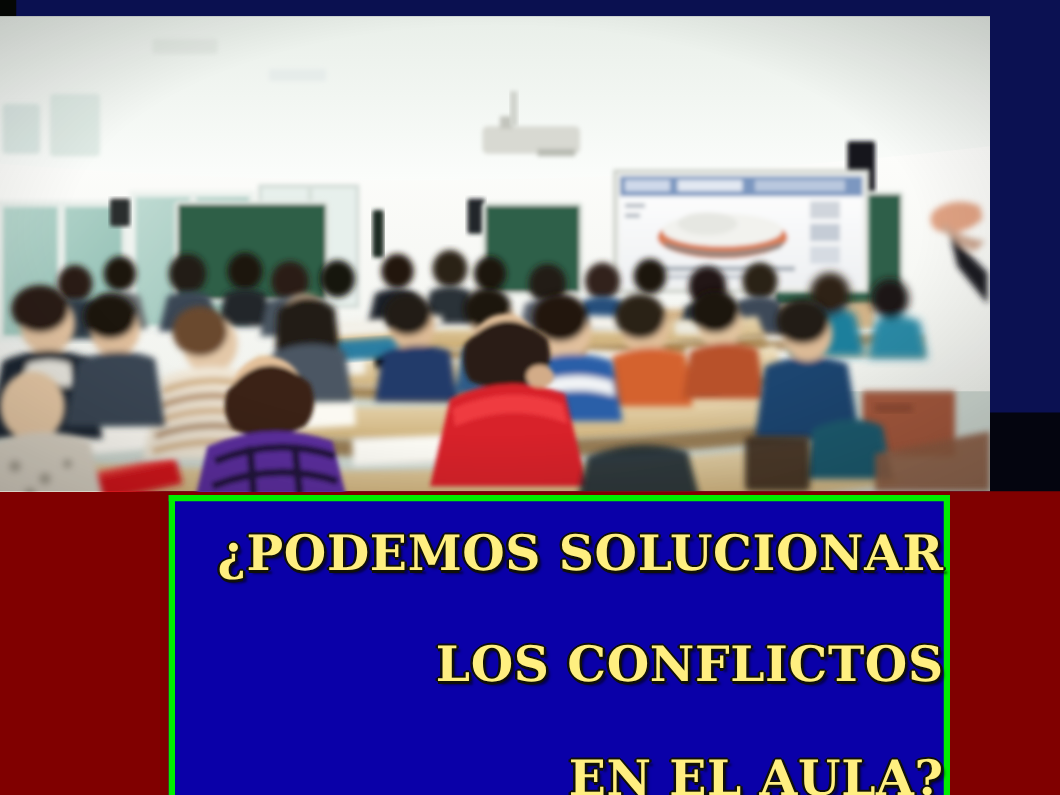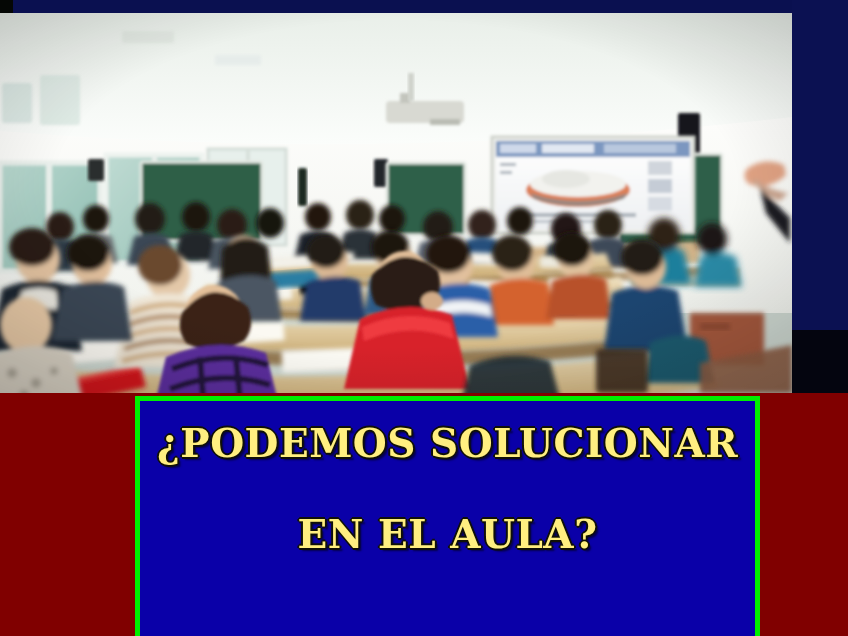--- a/index.html
+++ b/index.html
@@ -70,21 +70,21 @@
     top: 396px;
     width: 625px;
     height: 240px;
     box-sizing: border-box;
     border: 5px solid #00ee00;
     border-bottom: none;
     background: #0a00a8;
     padding-top: 8px;
   }
   .title-line {
-    text-align: center;
+    text-align: right;
     color: #ffef80;
     font-family: "DejaVu Serif", "Liberation Serif", serif;
     font-weight: bold;
     font-size: 38px;
     letter-spacing: 0.5px;
     line-height: 1.05;
     -webkit-text-stroke: 1.6px #1a1a10;
     paint-order: stroke fill;
     text-shadow:
       2px 0 0 #101008,
@@ -418,16 +418,17 @@
       <path d="M700,350 L792,332 L792,380 L700,380 Z" fill="#8c5c43" filter="url(#blur2)" opacity="0.9"></path>
 
       <rect x="0" y="0" width="792" height="380" fill="url(#vign)"></rect>
     </svg>
   </div>
 
   <div class="maroon"></div>
 
   <div class="titlebox">
     <div class="title-line line1">¿PODEMOS SOLUCIONAR</div>
+    <div class="title-line line2">LOS CONFLICTOS</div>
     <div class="title-line line3">EN EL AULA?</div>
   </div>
 
 </div>
 
 </body></html>

